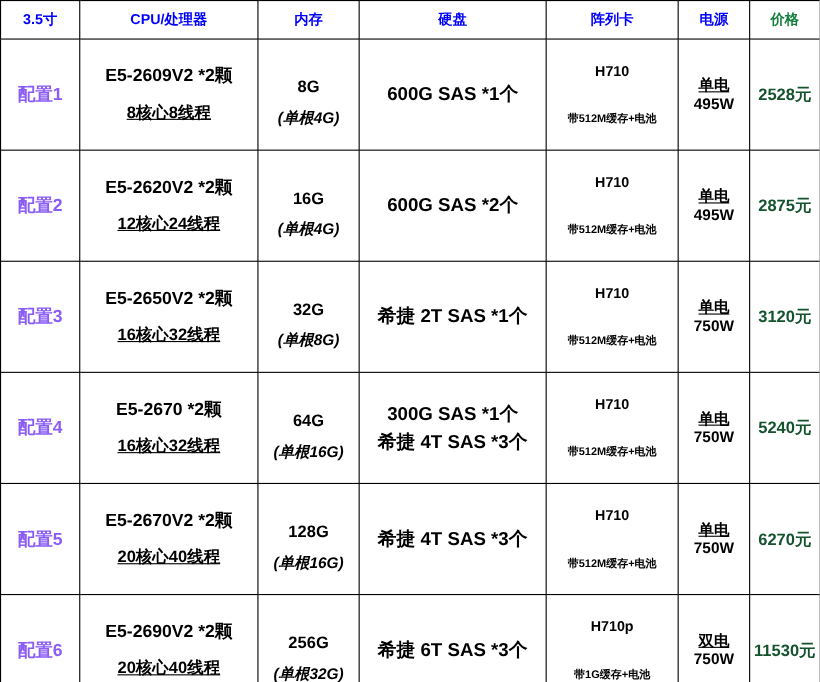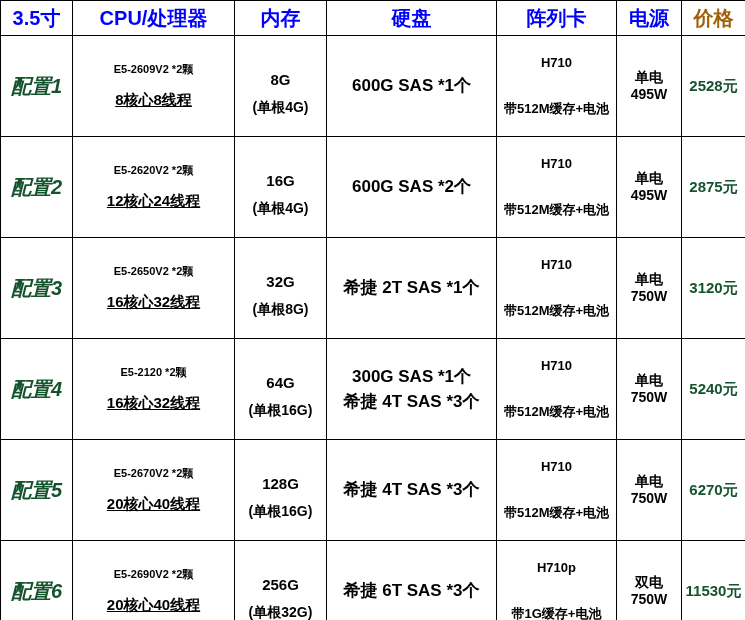--- a/index.html
+++ b/index.html
@@ -31,39 +31,38 @@
   col.c2 { width: 92px; }
   col.c3 { width: 170px; }
   col.c4 { width: 120px; }
   col.c5 { width: 65px; }
   col.c6 { width: 64px; }
 
   
   tr.header td {
     height: 30px;
     font-weight: bold;
-    font-size: 20px;
+    font-size: 13px;
     margin-left: 20px;
   }
   .hdr-blue { color: #0000ff; }
-  .hdr-magenta { color: #a16207; }
+  .hdr-magenta { color: #15803d; }
 
   
   tr.body-row td { height: 96px; }
 
   .cfg-label {
-    color: #14532d;
-    font-weight: bold;
-    font-size: 20px;
-    font-style: italic;
+    color: #8b5cf6;
+    font-weight: bold;
+    font-size: 16px;
   }
 
   .cpu-main {
     font-weight: bold;
-    font-size: 11px;
+    font-size: 16px;
     color: #000000;
     line-height: 1.2;
   }
   .cpu-sub {
     font-weight: bold;
     font-size: 15px;
     color: #000000;
     margin-top: 14px;
     line-height: 1.2;
     text-decoration: underline;
@@ -73,44 +72,46 @@
     font-weight: bold;
     font-size: 15px;
     line-height: 1.2;
     margin-top: 15px;
   }
   .mem-sub {
     font-weight: bold;
     font-size: 14px;
     margin-top: 10px;
     line-height: 1.2;
+    font-style: italic;
   }
 
   .disk {
     font-weight: bold;
     font-size: 17px;
     line-height: 1.5;
   }
 
   .raid-main {
     font-weight: bold;
     font-size: 13px;
     line-height: 1.2;
   }
   .raid-sub {
     font-weight: bold;
-    font-size: 13px;
+    font-size: 10px;
     margin-top: 30px;
     line-height: 1.2;
   }
 
   .psu-main {
     font-weight: bold;
     font-size: 14px;
     line-height: 1.2;
+    text-decoration: underline;
   }
   .psu-sub {
     font-weight: bold;
     font-size: 14px;
     line-height: 1.2;
   }
 
   .price {
     color: #14532d;
     font-weight: bold;
@@ -226,21 +227,21 @@
       <td>
         <span class="price">3120元</span>
       </td>
     </tr>
 
     <tr class="body-row">
       <td>
         <span class="cfg-label">配置</span><span class="cfg-label num">4</span>
       </td>
       <td>
-        <div class="cpu-main">E5-2120 *2颗</div>
+        <div class="cpu-main">E5-2670 *2颗</div>
         <div class="cpu-sub">16核心32线程</div>
       </td>
       <td>
         <div class="mem-main">64G</div>
         <div class="mem-sub">(单根16G)</div>
       </td>
       <td>
         <div class="disk">300G SAS *1个</div>
         <div class="disk">希捷 4T SAS *3个</div>
       </td>

